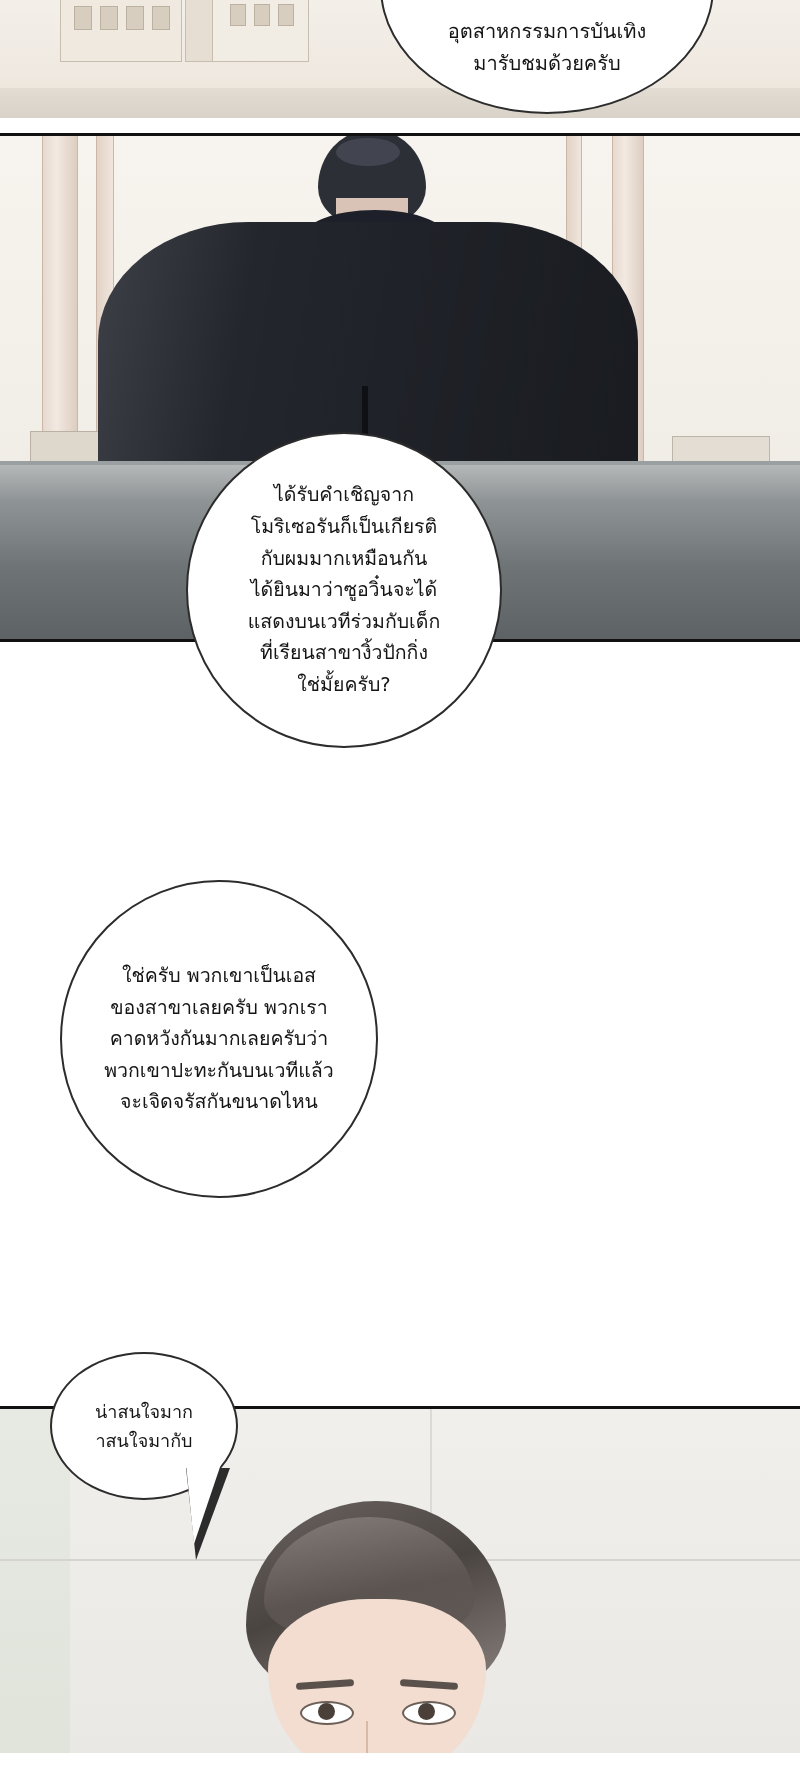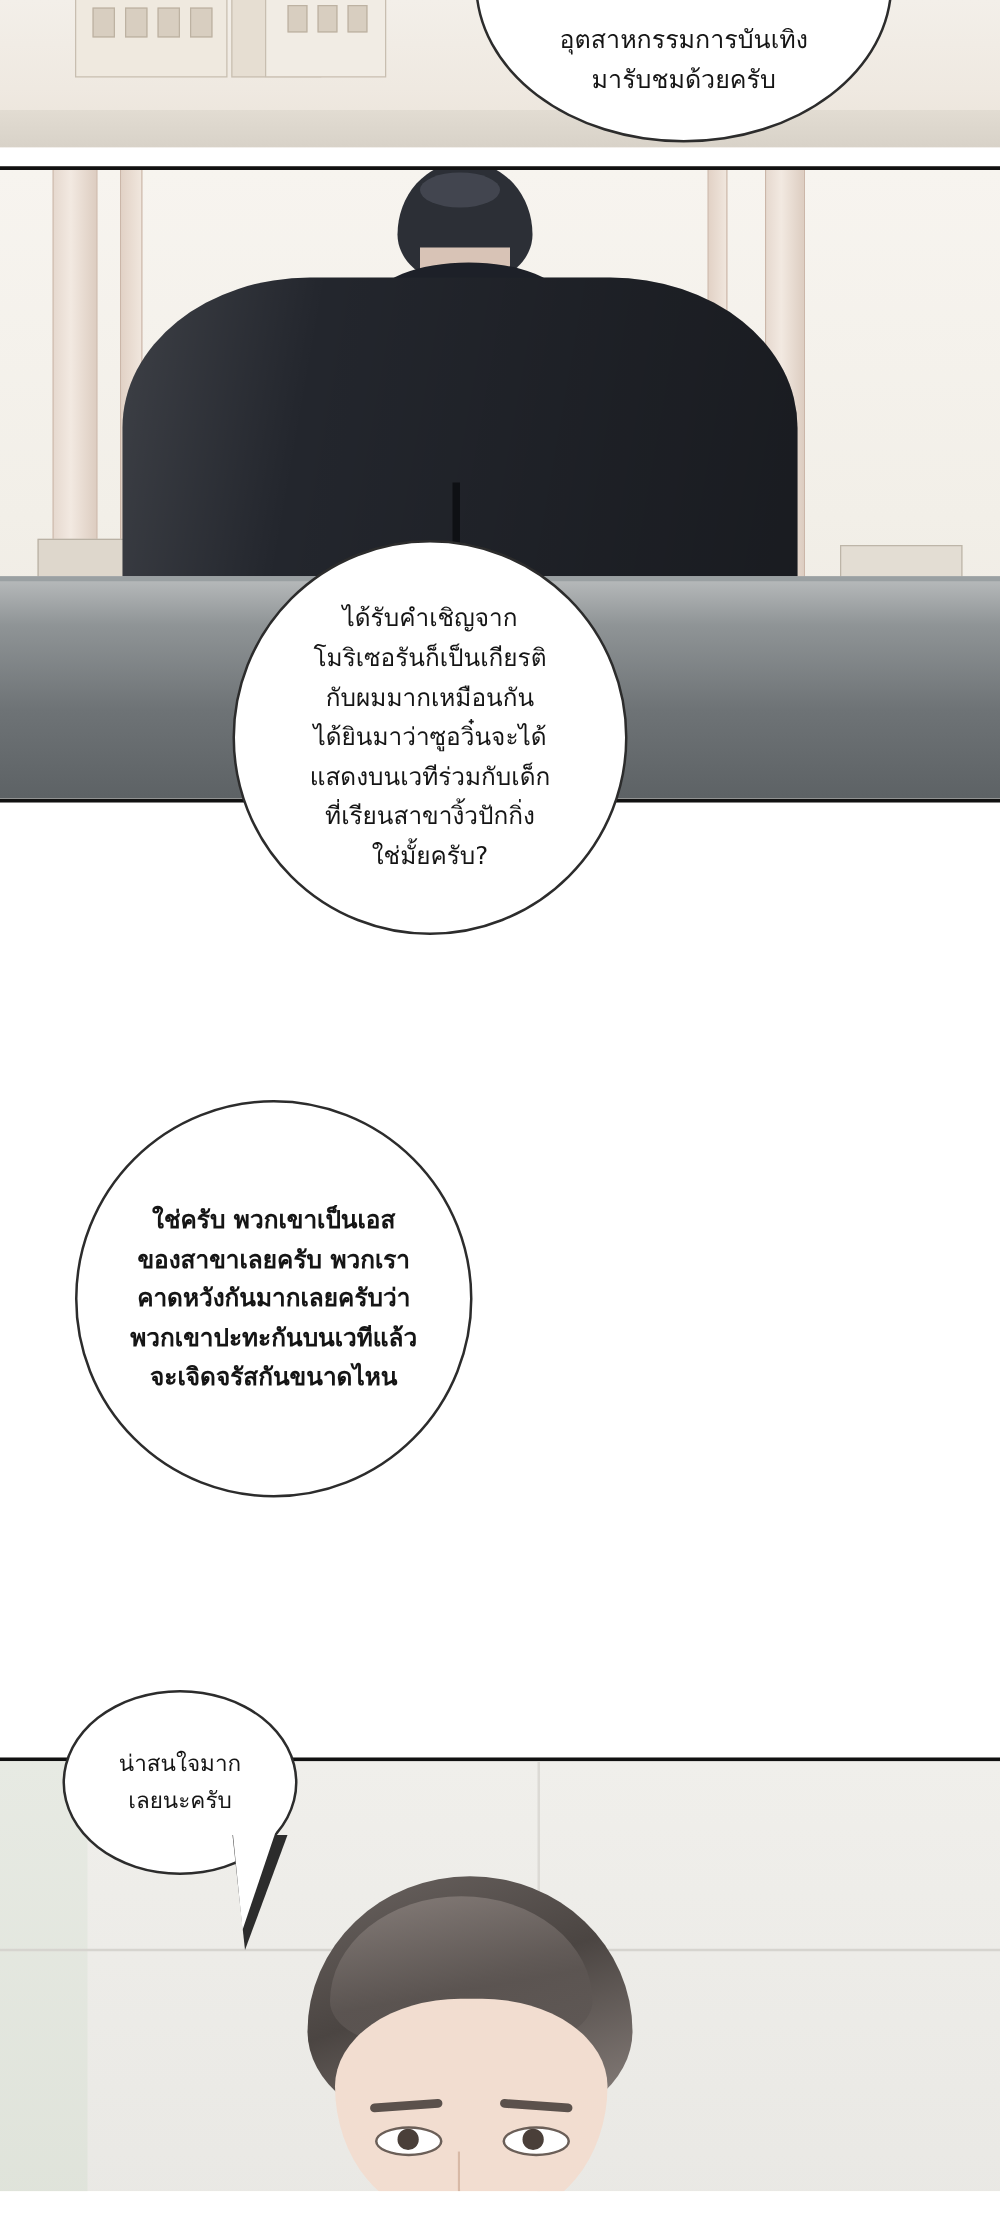--- a/index.html
+++ b/index.html
@@ -222,21 +222,21 @@
   
   #balloon-2 {
     left: 186px; top: 432px; width: 316px; height: 316px; justify-content: center;
   }
   #balloon-2 .text { font-size: 19.5px; }
 
   
   #balloon-3 {
     left: 60px; top: 880px; width: 318px; height: 318px;
   }
-  #balloon-3 .text { font-size: 19.5px; font-weight: bold; }
+  #balloon-3 .text { font-size: 19.5px; }
 
   
   #balloon-4 {
     left: 50px; top: 1352px; width: 188px; height: 148px;
   }
   #balloon-4 .text { font-size: 18px; }
   .tail {
     position: absolute;
     width: 0; height: 0;
   }
@@ -329,18 +329,18 @@
   <div class="balloon" id="balloon-3">
     <div class="text">ใช่ครับ พวกเขาเป็นเอส
 ของสาขาเลยครับ พวกเรา
 คาดหวังกันมากเลยครับว่า
 พวกเขาปะทะกันบนเวทีแล้ว
 จะเจิดจรัสกันขนาดไหน</div>
   </div>
 
   <div class="balloon" id="balloon-4">
     <div class="text">น่าสนใจมาก
-เลยนะครับ</div>
+าสนใจมากับ</div>
   </div>
   <div class="tail" id="tail-4"></div>
   <div id="tail-4-inner"></div>
 
 </div>
 
 </body></html>

